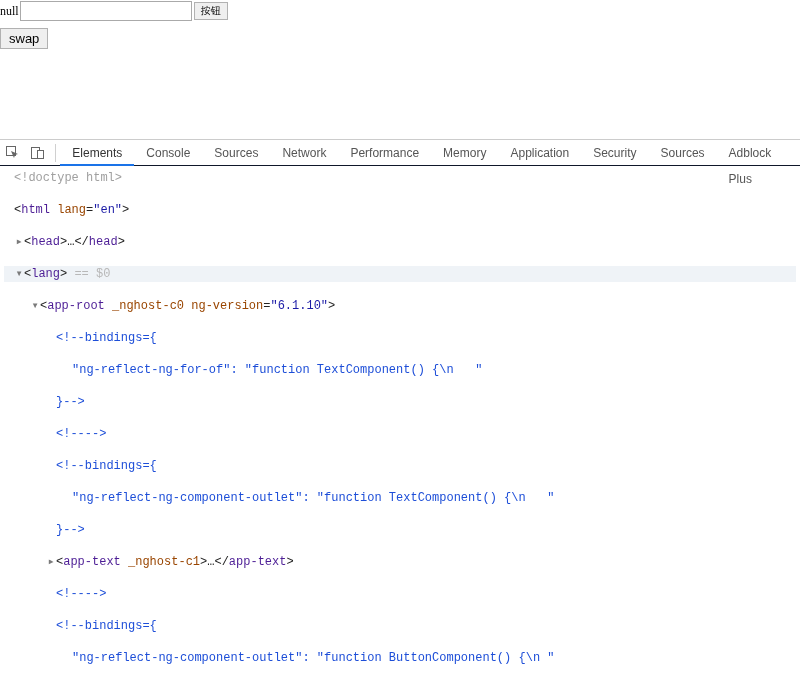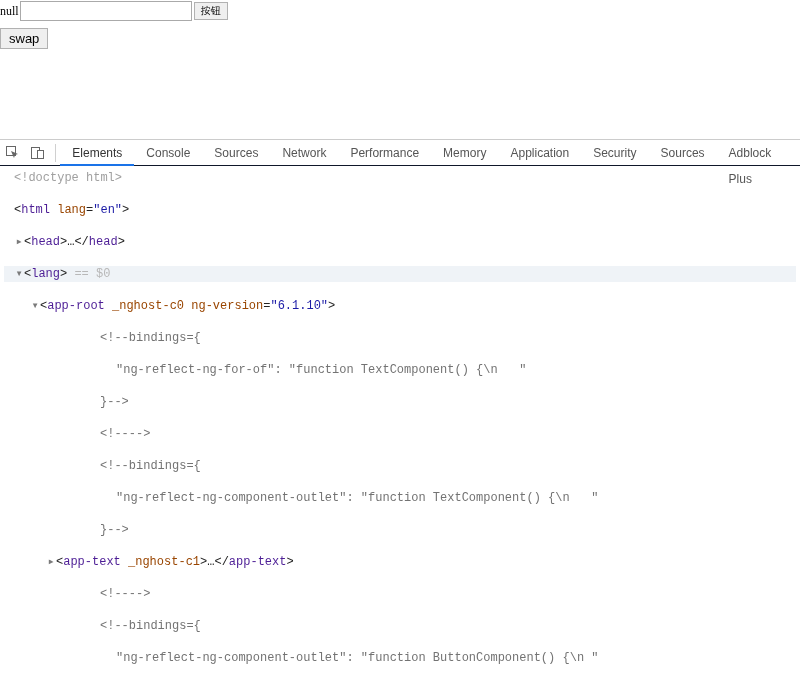--- a/index.html
+++ b/index.html
@@ -100,21 +100,21 @@
     white-space: pre;
   }
   .line { display: block; }
   .caret {
     display: inline-block;
     width: 10px;
     text-align: center;
     color: #7b7b7b;
   }
   .cgray { color: #a0a0a0; }
-  .ccomment { color: #737373; font-style: normal; margin-left: 44px; }
+  .ccomment { color: #1d4ed8; font-style: normal; }
   .ctag { color: #4c1d95; }
   .cattrname { color: #994500; }
   .cattrval { color: #1a1aa6; }
   .sel-dim { color: #b8b8b8; }
   .line.hl { background: #eff3f7; display: block; width: 100%; }
   .indent1 { padding-left: 10px; }
   .indent2 { padding-left: 26px; }
   .indent3 { padding-left: 42px; }
   .indent4 { padding-left: 58px; }
 </style>

